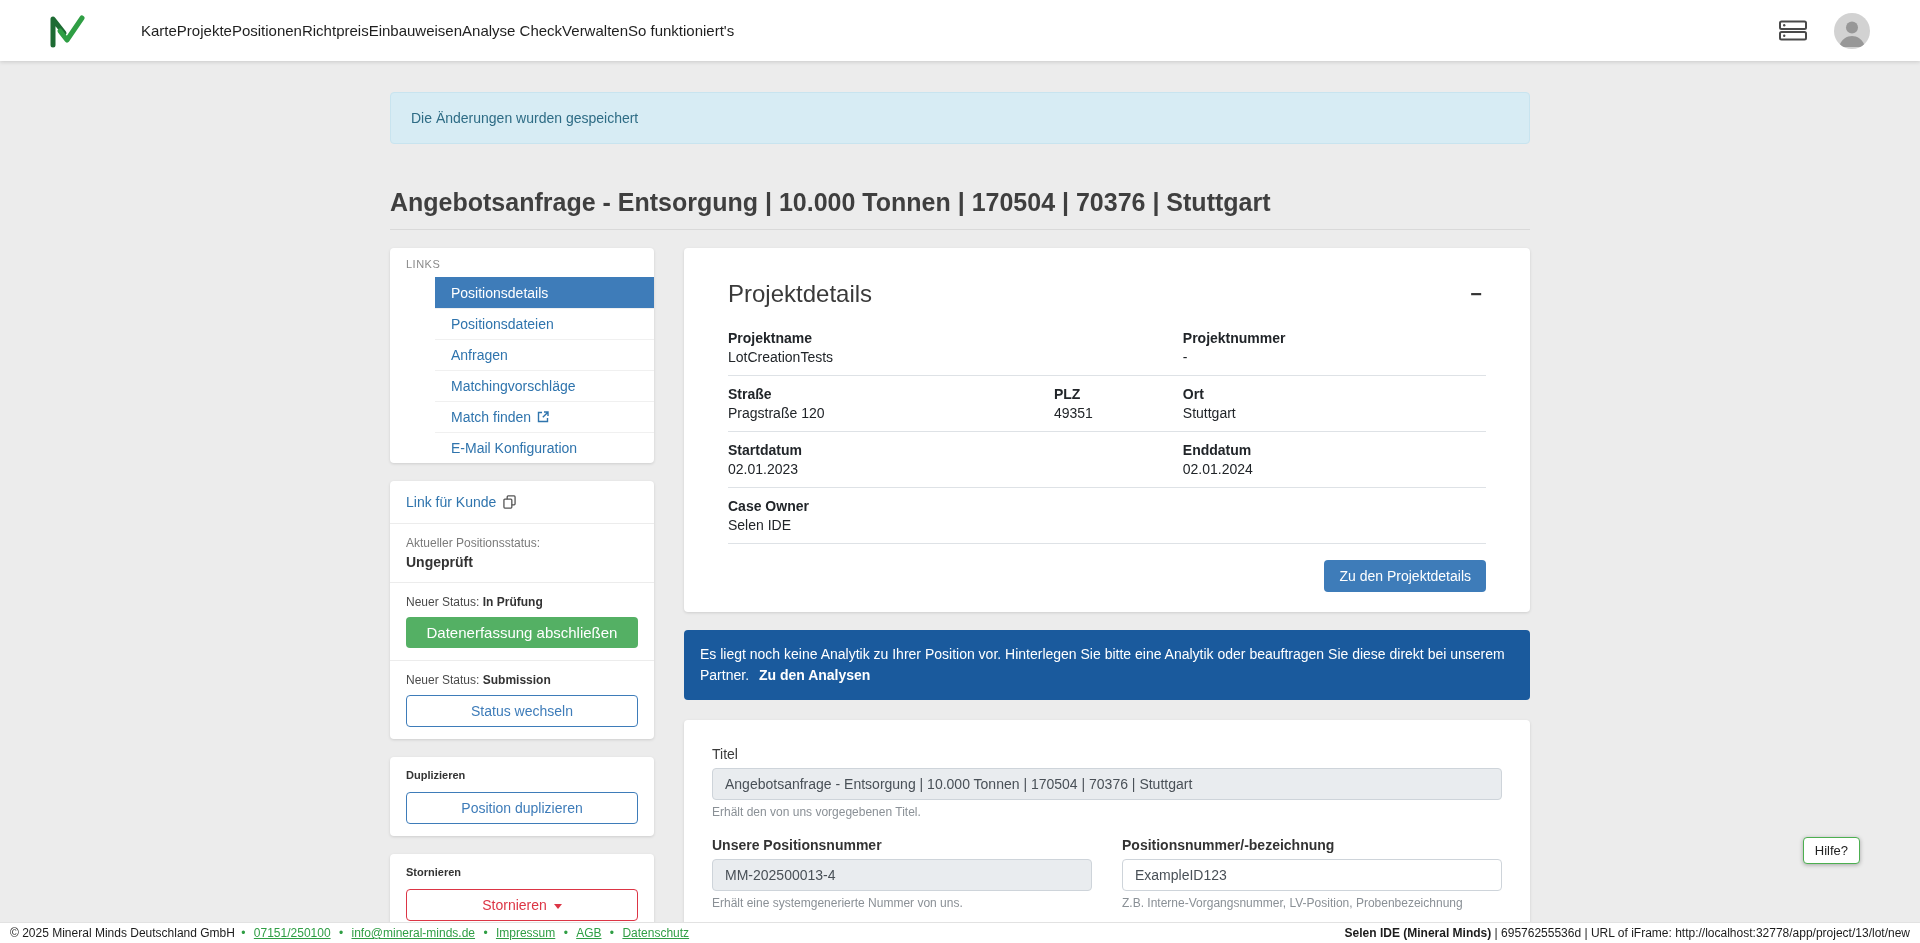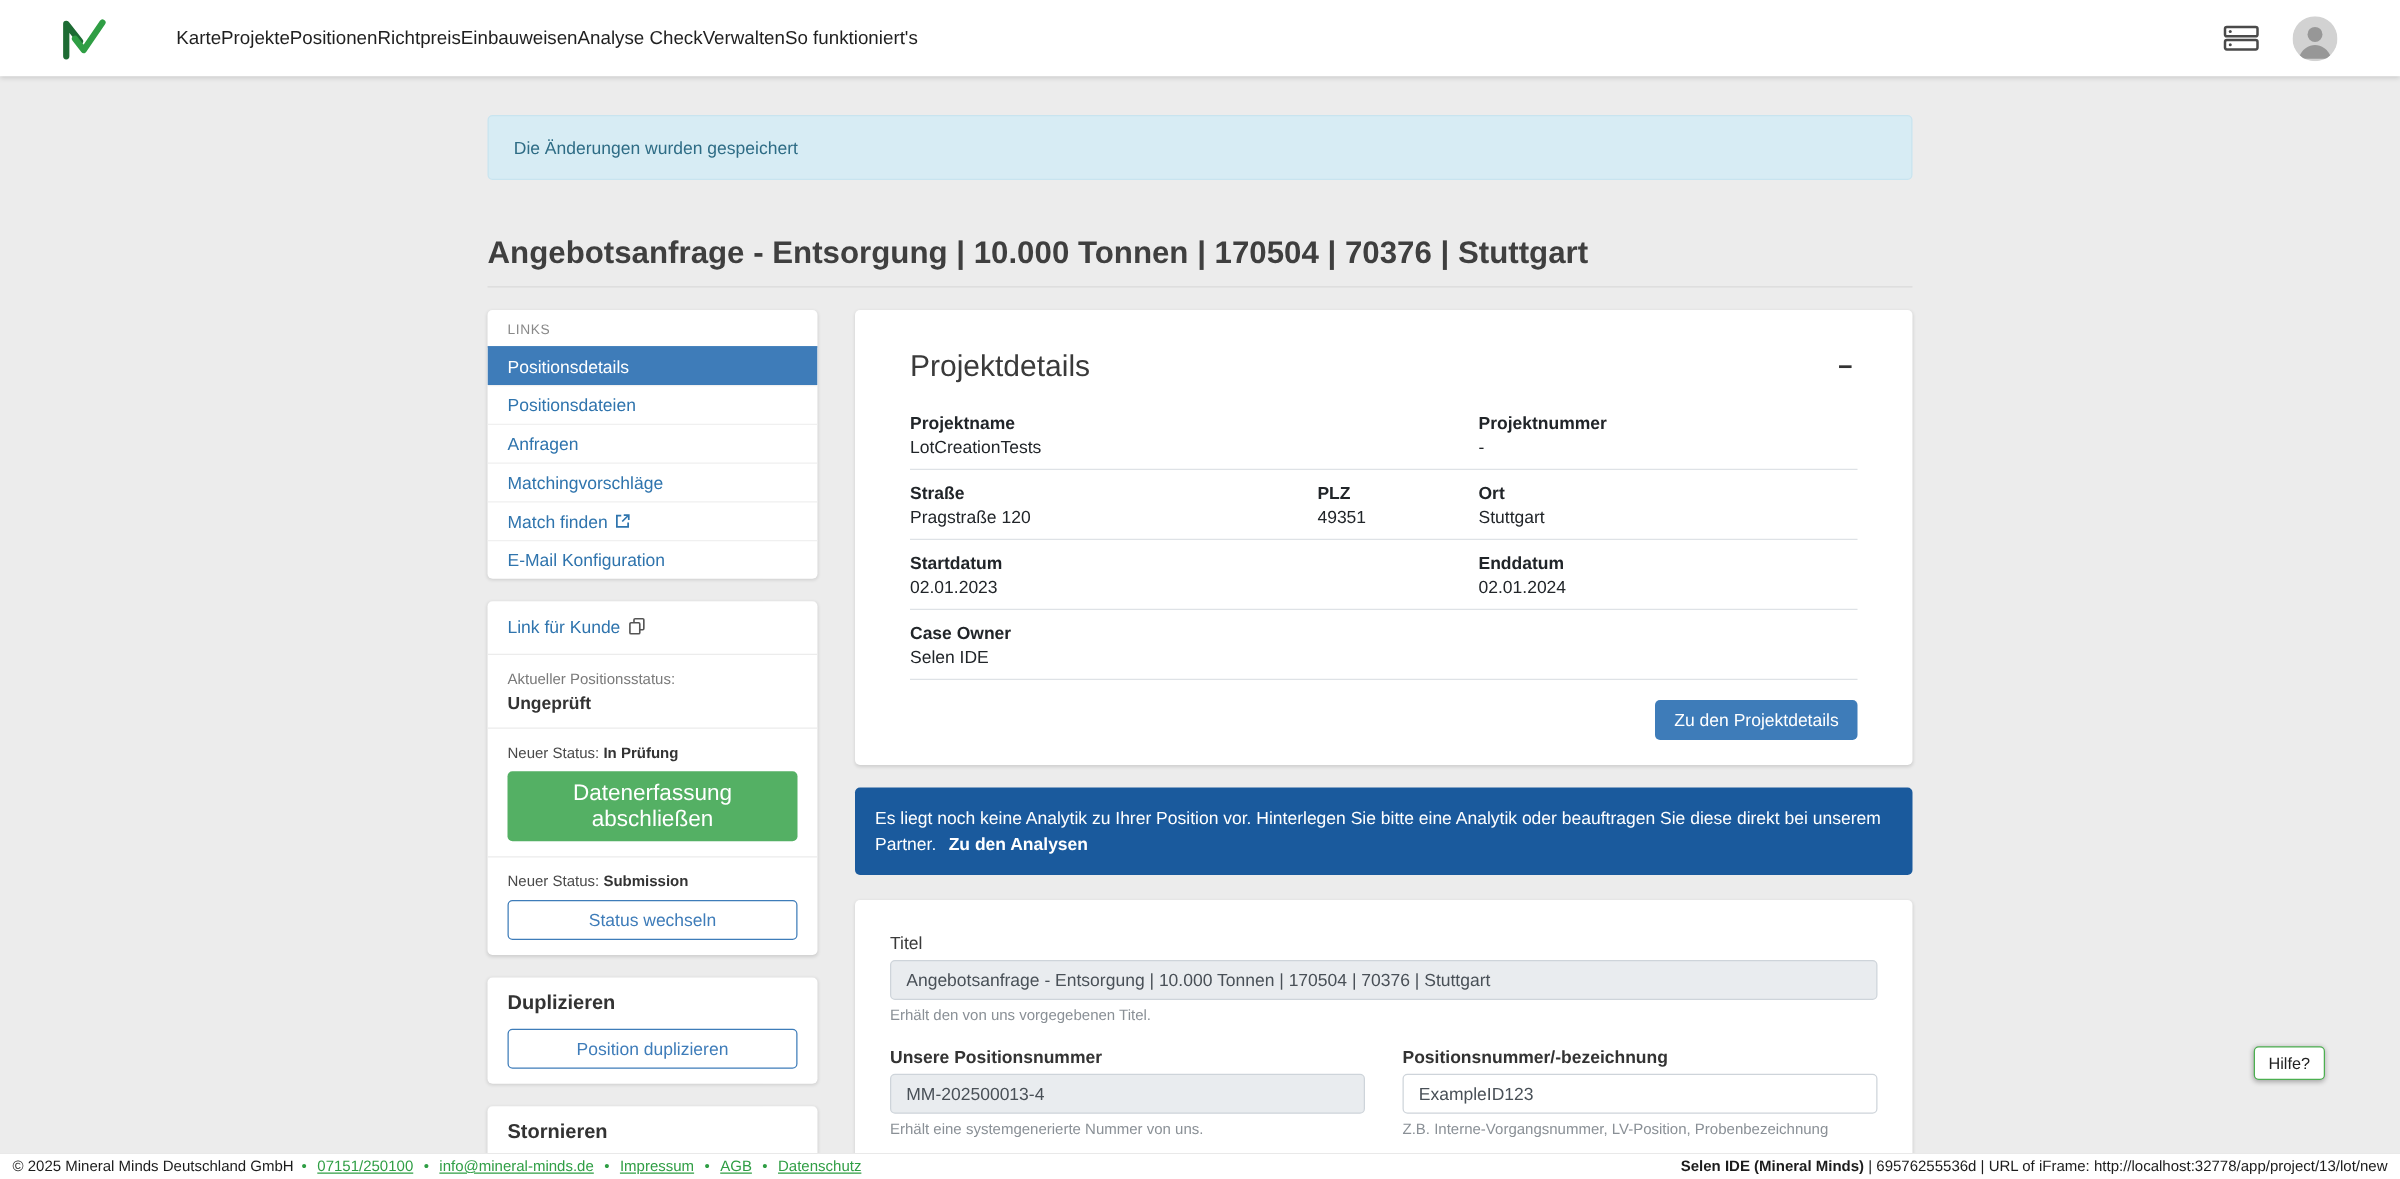--- a/index.html
+++ b/index.html
@@ -27,49 +27,49 @@
   .page-title { margin:44px 0 0; font-size:25px; font-weight:bold; color:#3f3f3f; }
   .title-rule { border:0; border-top:1px solid #d9d9d9; margin:12px 0 18px; }
   .layout { display:flex; gap:30px; align-items:flex-start; }
   .sidebar { width:264px; flex:none; }
   .main-col { flex:1; min-width:0; }
   .card { background:#fff; border-radius:4px; box-shadow:0 1px 3px rgba(0,0,0,.13); margin-bottom:18px; overflow:hidden; }
   
   .links-header { padding:10px 16px 7px; font-size:11px; color:#8a8a8a; letter-spacing:.5px; }
   .link-item {
     display:flex; align-items:center; gap:6px; padding:7px 16px; font-size:14px;
-    color:#2f74ad; border-top:1px solid #f0f0f0; cursor:pointer; text-decoration:none;
+    color:#2f74ad; border-top:1px solid #f0f0f0; cursor:pointer; text-decoration:none;margin-left:45px;
   }
   .link-item.active { background:#3e7cb9; color:#fff; border-top-color:#3e7cb9; }
   
   .card-section { padding:12px 16px; }
   .card-section + .card-section { border-top:1px solid #ececec; }
   .customer-link { color:#2f74ad; font-size:14px; display:inline-flex; align-items:center; gap:7px; cursor:pointer; text-decoration:none; }
   .muted-label { font-size:12px; color:#7a7a7a; margin-bottom:4px; }
   .status-value { font-size:14px; font-weight:bold; color:#333; }
   .new-status { font-size:12px; color:#4a4a4a; margin-bottom:8px; }
   .new-status strong { color:#333; }
   button { font-family:inherit; }
   .btn-green {
     display:block; width:100%; background:#54b064; color:#fff; border:none;
-    border-radius:4px; padding:7px 8px; font-size:18px; cursor:pointer;
+    border-radius:4px; padding:7px 8px; font-size:15px; cursor:pointer;
   }
   .btn-outline-blue {
     display:block; width:100%; background:#fff; color:#3e7cb9; border:1px solid #3e7cb9;
     border-radius:4px; padding:7px 8px; font-size:14px; cursor:pointer;
   }
   .btn-outline-red {
     display:block; width:100%; background:#fff; color:#dc3545; border:1px solid #dc3545;
     border-radius:4px; padding:7px 8px; font-size:14px; cursor:pointer;
   }
   .caret-down {
     display:inline-block; width:0; height:0; margin-left:7px; vertical-align:middle;
     border-left:4px solid transparent; border-right:4px solid transparent; border-top:5px solid currentColor;
   }
-  .card-title-sm { font-size:16px; font-weight:bold; color:#333; margin-bottom:11px; }
+  .card-title-sm { font-size:11px; font-weight:bold; color:#333; margin-bottom:11px; }
   
   .pd-card { padding:32px 44px 20px; }
   .pd-header { display:flex; justify-content:space-between; align-items:flex-start; margin-bottom:12px; }
   .pd-title { font-size:24px; color:#3a3a3a; font-weight:400; }
   .collapse-btn { font-size:20px; font-weight:bold; color:#333; cursor:pointer; line-height:1; padding:4px; }
   .pd-row { display:grid; grid-template-columns:43% 17% 40%; border-bottom:1px solid #dee2e6; padding:10px 0; }
   .pd-cell .lbl { font-weight:bold; font-size:14px; color:#212529; margin-bottom:3px; }
   .pd-cell .val { font-size:14px; color:#212529; }
   .span2 { grid-column:1 / 3; }
   .span3 { grid-column:1 / 4; }

